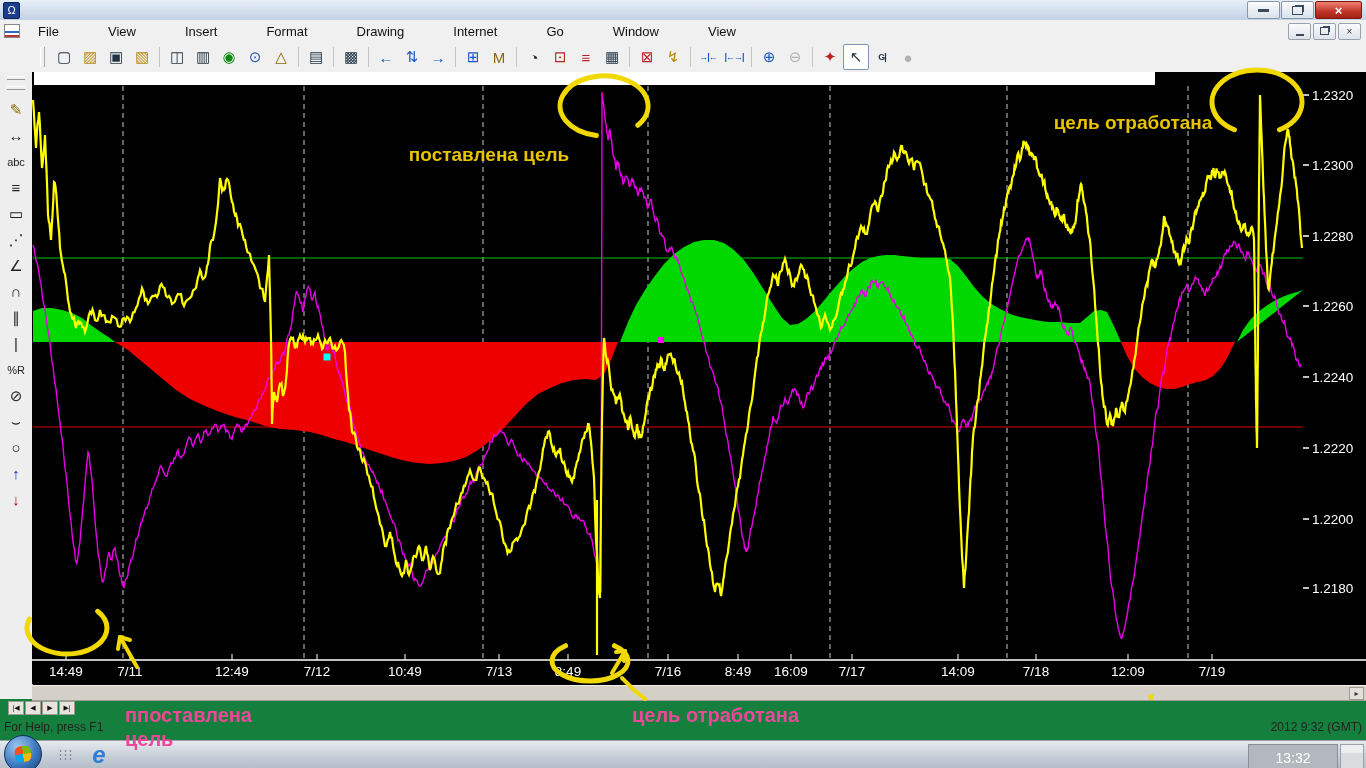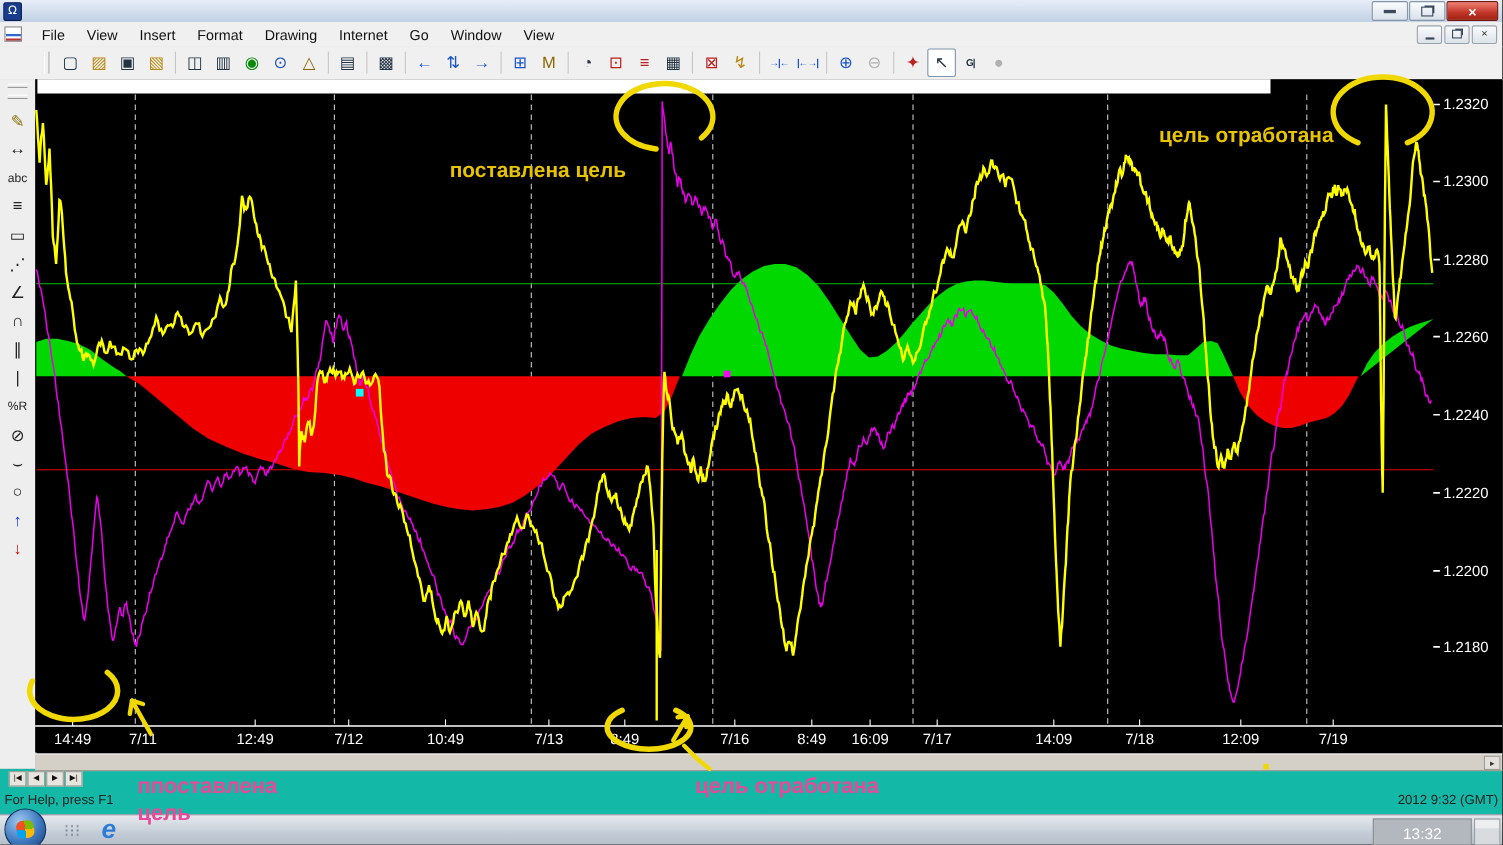--- a/index.html
+++ b/index.html
@@ -48,21 +48,21 @@
   .side-grip{width:18px;height:2px;border-top:1px solid #fff;border-bottom:1px solid #999;margin:4px 0 6px 0;}
   .side-grip+ .side-grip{margin-top:0;}
   .tool-btn{width:26px;height:25px;display:flex;align-items:center;justify-content:center;
     font-size:15px;color:#222;margin:1px 0;}
   .tool-btn.txt{font-size:11px;font-weight:normal;}
   
   .hscroll{position:absolute;left:32px;top:685px;width:1334px;height:14px;background:#d4d0c8;
     border-top:1px solid #efefef;border-bottom:1px solid #9f9c95;z-index:3;}
   .hs-btn{position:absolute;right:2px;top:1px;width:13px;height:11px;background:#e4e1da;
     border:1px solid #9f9c95;font-size:8px;line-height:11px;text-align:center;color:#333;}
-  .statusbar{position:absolute;left:0;top:699px;width:1366px;height:41px;background:#14b8a6;z-index:2;}
+  .statusbar{position:absolute;left:0;top:699px;width:1366px;height:41px;background:#15803d;z-index:2;}
   #nav-btns{position:absolute;left:8px;top:2px;display:flex;gap:1px;}
   .nav-btn{width:14px;height:12px;background:#e8e5de;border:1px solid #9f9c95;
     font-size:7px;line-height:12px;text-align:center;color:#111;}
   .status-left{position:absolute;left:4px;top:21px;font-size:12px;color:#222;}
   .status-right{position:absolute;right:4px;top:21px;font-size:12px;color:#222;white-space:nowrap;}
   
   .taskbar{position:absolute;left:0;top:740px;width:1366px;height:28px;
     background:linear-gradient(#e6eaef,#c3ccd6 60%,#b4bec9);border-top:1px solid #98a2ae;z-index:4;}
   .orb{position:absolute;left:4px;top:-6px;width:36px;height:36px;border-radius:50%;
     background:radial-gradient(circle at 35% 30%,#9cc8ef,#3b77bd 55%,#173e74);
@@ -95,21 +95,21 @@
         </div>
       <div class="cap-btn">
           <div class="rest"></div>
         </div>
       <div class="cap-btn close">×</div>
     </div>
   </div>
 
   <div class="menubar">
     <div class="doc-icon"></div>
-    <div id="menu-items" style="display:flex;">
+    <div id="menu-items" style="display:flex;gap:29px;">
         <div class="menu-item">File</div>
         <div class="menu-item">View</div>
         <div class="menu-item">Insert</div>
         <div class="menu-item">Format</div>
         <div class="menu-item">Drawing</div>
         <div class="menu-item">Internet</div>
         <div class="menu-item">Go</div>
         <div class="menu-item">Window</div>
         <div class="menu-item">View</div>
       </div>

